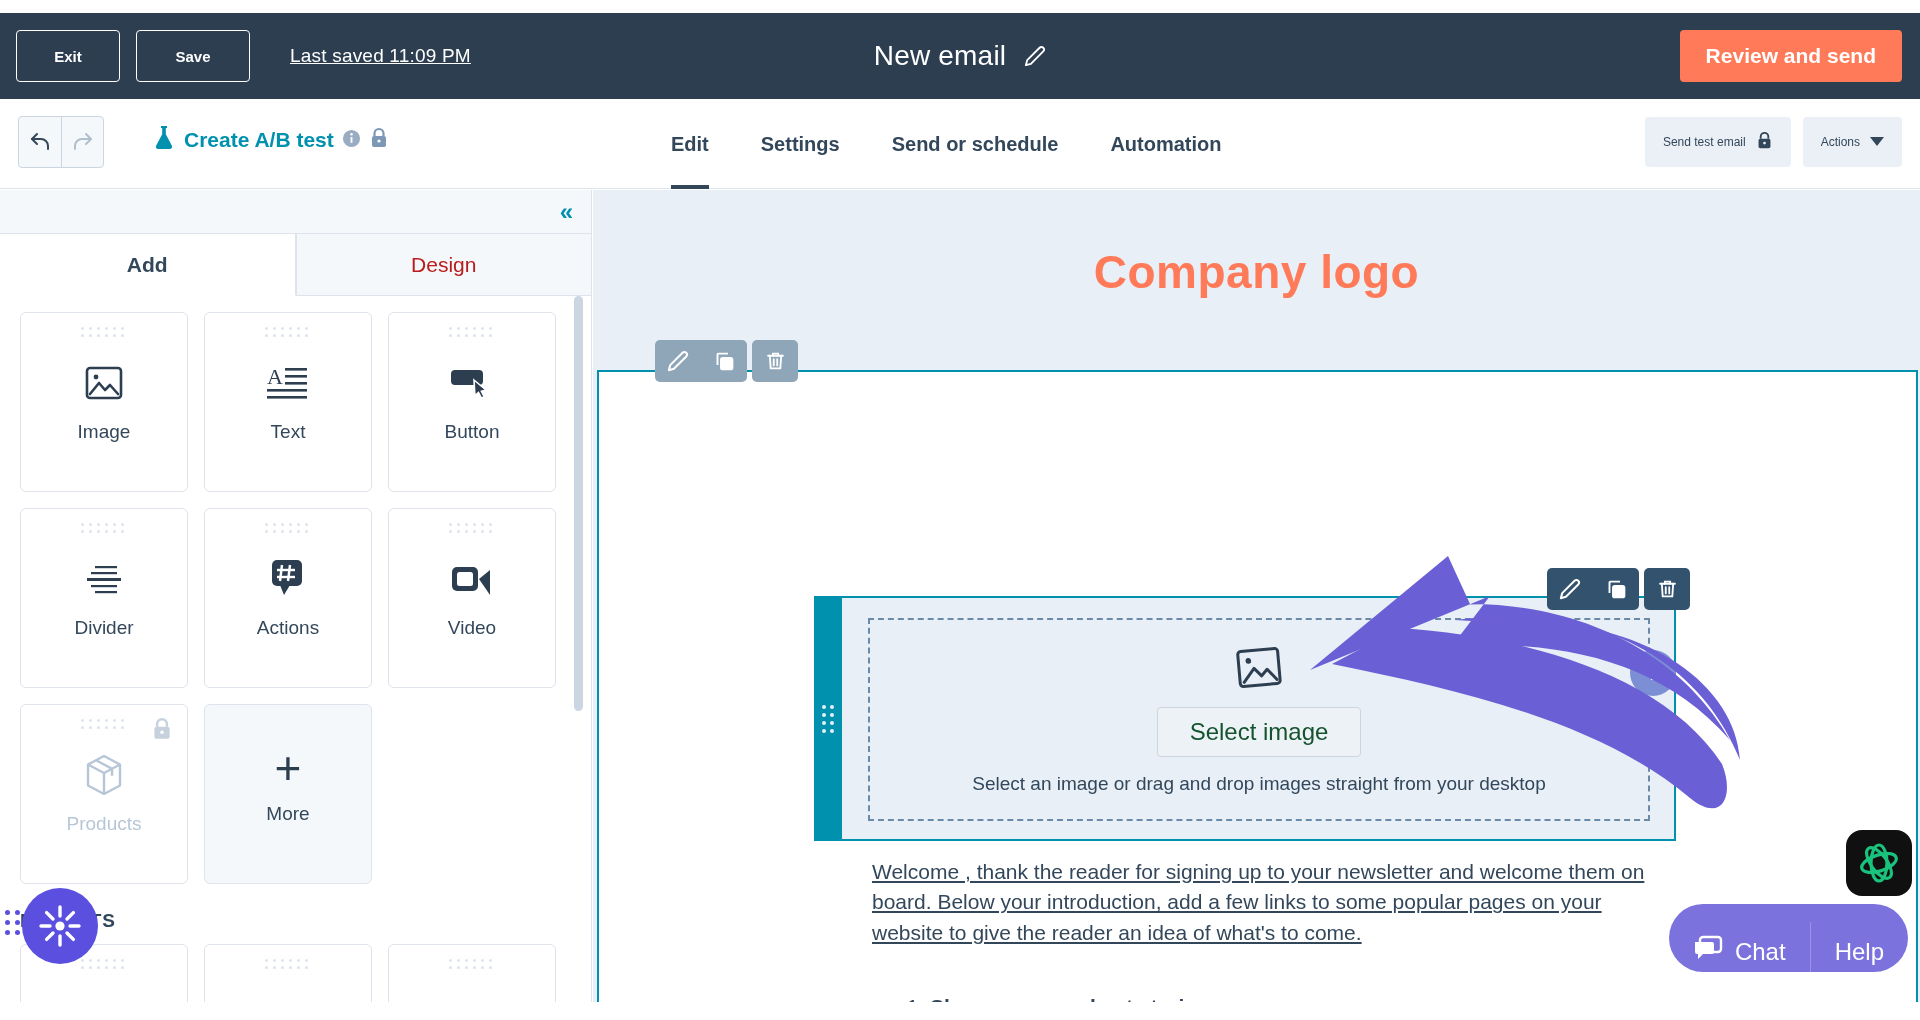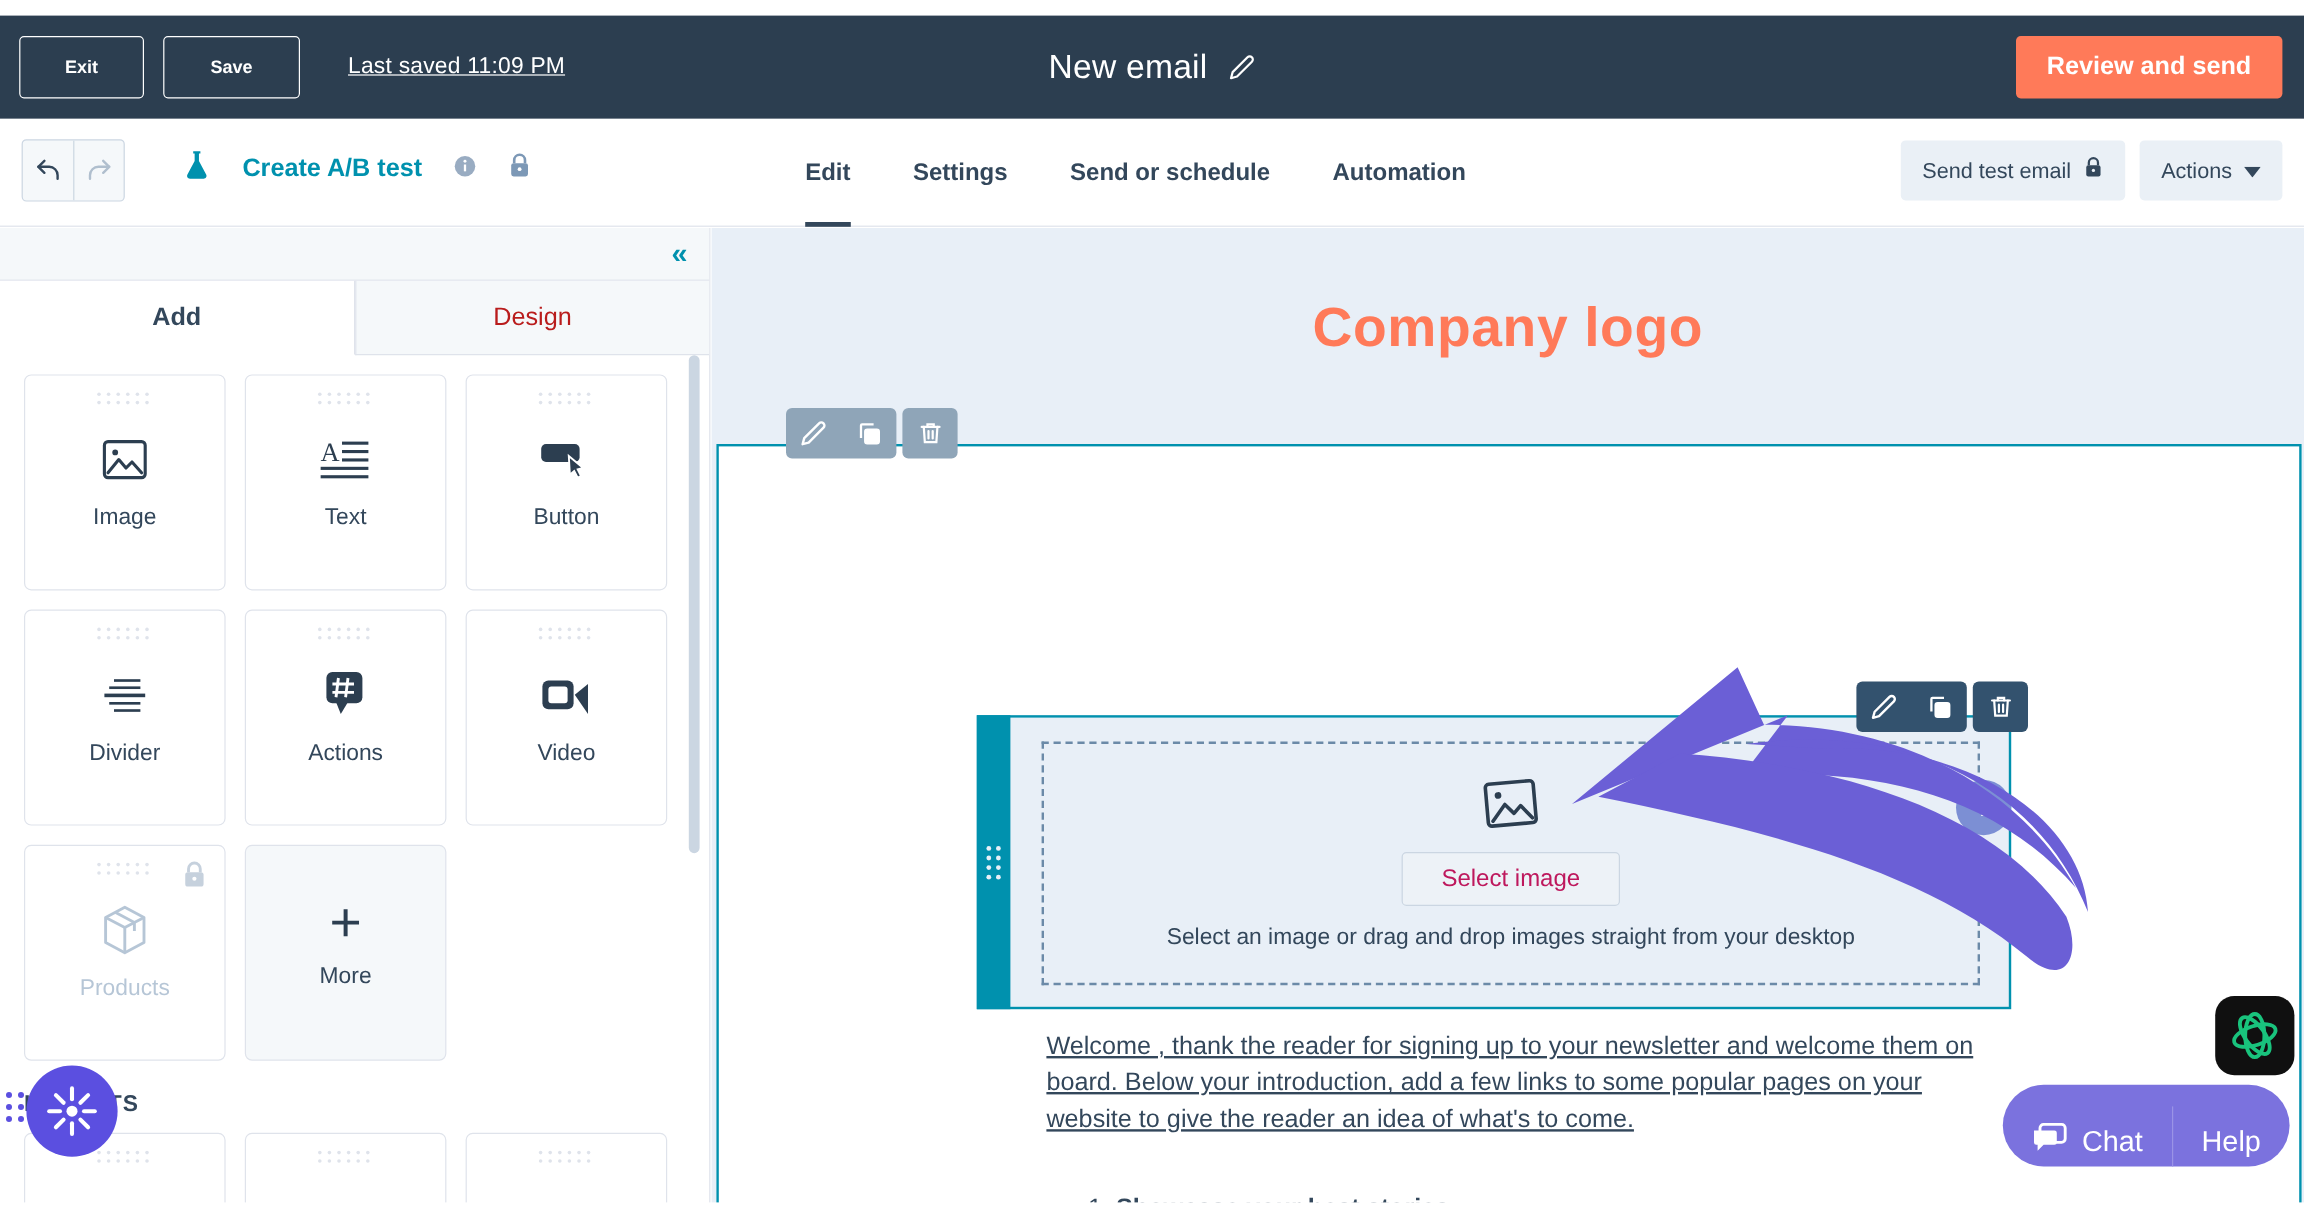--- a/index.html
+++ b/index.html
@@ -53,39 +53,39 @@
     border: 1px solid #cbd6e2; border-radius: 4px; overflow: hidden;
     background: #f5f8fa;
   }
   .undo-group > div {
     width: 42px; height: 50px; display: flex; align-items: center;
     justify-content: center; cursor: pointer;
   }
   .undo-group > div + div { border-left: 1px solid #cbd6e2; }
   .ab-test {
     position: absolute; left: 152px; top: 26px; display: flex;
-    align-items: center; gap: 26px; cursor: pointer;
+    align-items: center; gap: 8px; cursor: pointer;
   }
   .ab-label { color: #0091ae; font-size: 21px; font-weight: bold; }
   .nav-tabs {
     position: absolute; left: 645px; top: 0; display: flex; gap: 0; height: 90px;
   }
   .nav-tab {
     display: flex; align-items: center; padding: 0 26px; height: 90px;
     font-size: 20px; font-weight: bold; color: #33475b; cursor: pointer;
     position: relative; white-space: nowrap; text-align: right;
   }
   .nav-tab.active::after {
     content: ""; position: absolute; left: 26px; right: 26px; bottom: 0;
     height: 4px; background: #33475b;
   }
   .right-btns { position: absolute; right: 18px; top: 18px; display: flex; gap: 12px; }
   .ghost-btn {
     background: #eaf0f6; color: #33475b; border: none; border-radius: 4px;
-    height: 50px; padding: 0 18px; font-size: 18px; display: flex;
+    height: 50px; padding: 0 18px; font-size: 12px; display: flex;
     align-items: center; gap: 10px; cursor: pointer;
     font-family: "Liberation Sans", sans-serif;
   }
 
   
   .leftpanel {
     position: absolute; left: 0; top: 190px; width: 592px; height: 830px;
     background: #ffffff; border-right: 1px solid #dfe3eb;
   }
   .lp-collapse-row {
@@ -178,21 +178,21 @@
   .grip-dots { display: grid; grid-template-columns: repeat(2, 1fr); gap: 4px; }
   .grip-dots i { width: 4px; height: 4px; background: #e8eff7; border-radius: 50%; display: block; }
   .dropzone {
     position: absolute; left: 52px; top: 20px; right: 24px; bottom: 18px;
     border: 2px dashed #6b8aa8; display: flex; flex-direction: column;
     align-items: center; justify-content: center; gap: 10px;
   }
   .dz-icon { margin-bottom: 2px; }
   .select-image-btn {
     background: #edf2f7; border: 1px solid #cbd6e2; border-radius: 4px;
-    padding: 10px 32px; font-size: 20px; color: #be185d; cursor: pointer;
+    padding: 10px 32px; font-size: 24px; color: #14532d; cursor: pointer;
     font-family: "Liberation Sans", sans-serif;
   }
   .dz-hint { font-size: 19px; color: #33475b; margin-top: 6px; }
   .info-badge {
     position: absolute; left: 1630px; top: 650px; width: 46px; height: 46px;
     border-radius: 50%; background: #7c8fd4; color: #fff; font-size: 22px;
     display: flex; align-items: center; justify-content: center; z-index: 7;
     font-style: italic; cursor: pointer;
   }
   .body-copy {

